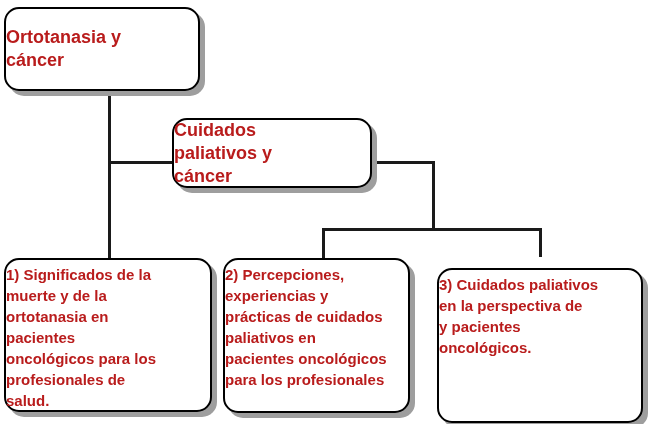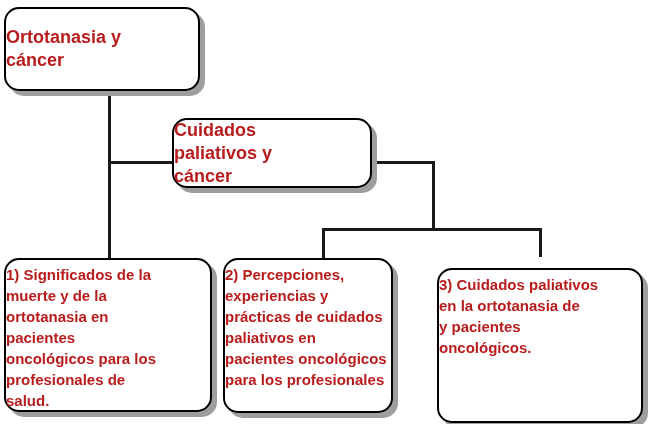--- a/index.html
+++ b/index.html
@@ -65,29 +65,29 @@
   <div class="node small top-v" style="left:4px; top:258px; width:208px; height:154px;">
     <div class="line">1) Significados de la</div>
     <div class="line">muerte y de la</div>
     <div class="line">ortotanasia en</div>
     <div class="line">pacientes</div>
     <div class="line">oncológicos para los</div>
     <div class="line">profesionales de</div>
     <div class="line">salud.</div>
   </div>
 
-  <div class="node small top-v" style="left:223px; top:258px; width:170px; height:155px;">
+  <div class="node small top-v" style="left:223px; top:258px; width:187px; height:155px;">
     <div class="line">2) Percepciones,</div>
     <div class="line">experiencias y</div>
     <div class="line">prácticas de cuidados</div>
     <div class="line">paliativos en</div>
     <div class="line">pacientes oncológicos</div>
     <div class="line">para los profesionales</div>
   </div>
 
   <div class="node small top-v" style="left:437px; top:268px; width:206px; height:155px;">
     <div class="line">3) Cuidados paliativos</div>
-    <div class="line">en la ortotanasia de</div>
+    <div class="line">en la perspectiva de</div>
     <div class="line">y pacientes</div>
     <div class="line">oncológicos.</div>
   </div>
 
 </div>
 
 </body></html>

